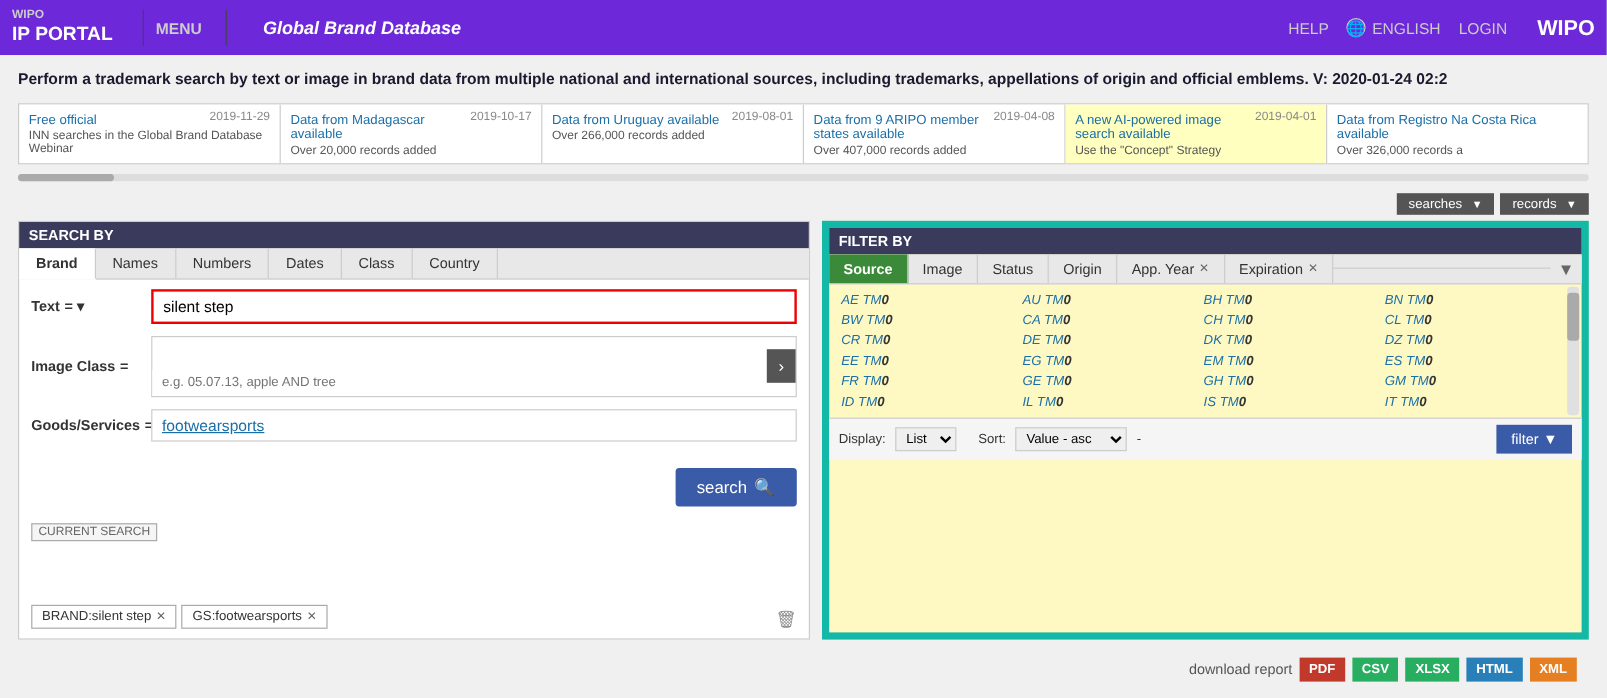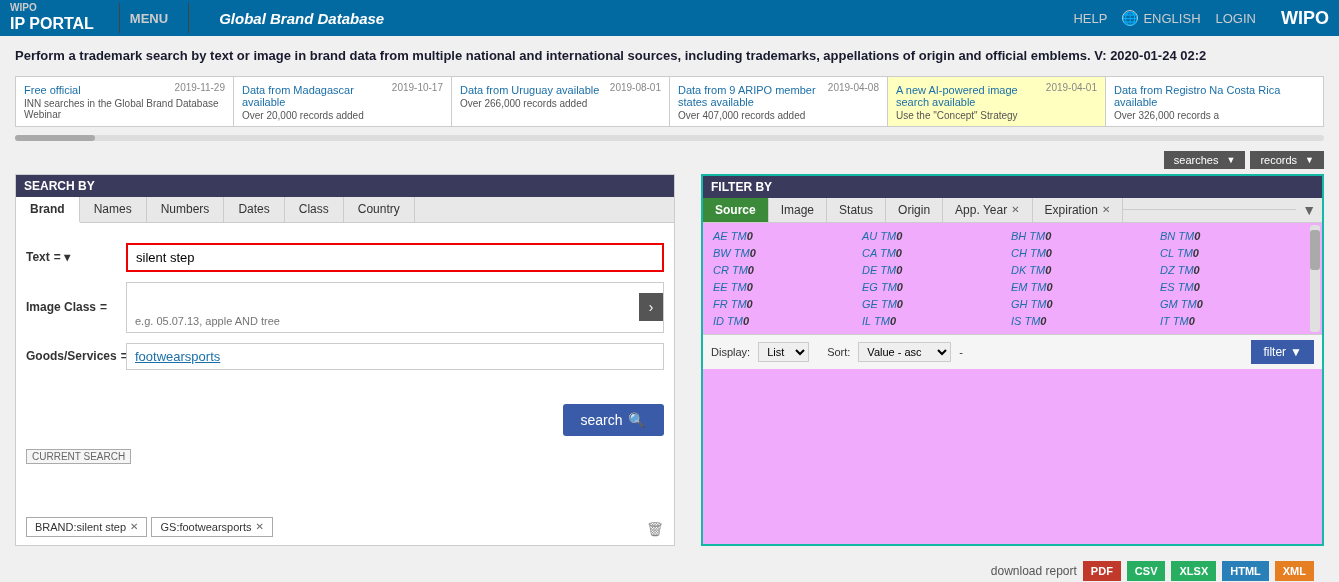--- a/index.html
+++ b/index.html
@@ -2,22 +2,22 @@
 <html><head>
   <meta charset="utf-8">
   <style>
     * { box-sizing: border-box; margin: 0; padding: 0; }
     body { font-family: Arial, sans-serif; font-size: 13px; background: #f0f0f0; color: #333; }
 
     
     .header {
       display: flex;
       align-items: center;
-      background: #0369a1;
-      height: 36px;
+      background: #6d28d9;
+      height: 46px;
       padding: 0 10px;
     }
     .header-logo {
       display: flex;
       flex-direction: column;
       color: white;
       font-size: 11px;
       line-height: 1.2;
       margin-right: 15px;
     }
@@ -102,21 +102,21 @@
       color: #333;
     }
     .tab.active {
       background: white;
       font-weight: bold;
       border-bottom: 2px solid white;
       margin-bottom: -1px;
     }
 
     
-    .search-fields { padding: 20px 10px; }
+    .search-fields { padding: 8px 10px; }
     .field-row {
       display: flex;
       align-items: center;
       margin-bottom: 10px;
     }
     .field-label {
       width: 100px;
       font-size: 12px;
       color: #333;
       font-weight: bold;
@@ -241,24 +241,23 @@
       cursor: pointer;
       background: white;
       color: #333;
       display: flex;
       align-items: center;
       gap: 4px;
     }
 
     
     .filter-by-panel {
-      background: #f0abfc;
-      border: 2px solid #14b8a6;
+      background: #fef9c3;
+      border: 6px solid #14b8a6;
       flex: 1;
-      margin-left: 16px;
     }
     .filter-tabs-row {
       display: flex;
       background: #e8e8e8;
       border-bottom: 1px solid #ccc;
       align-items: center;
     }
     .filter-tab {
       padding: 5px 12px;
       font-size: 12px;

